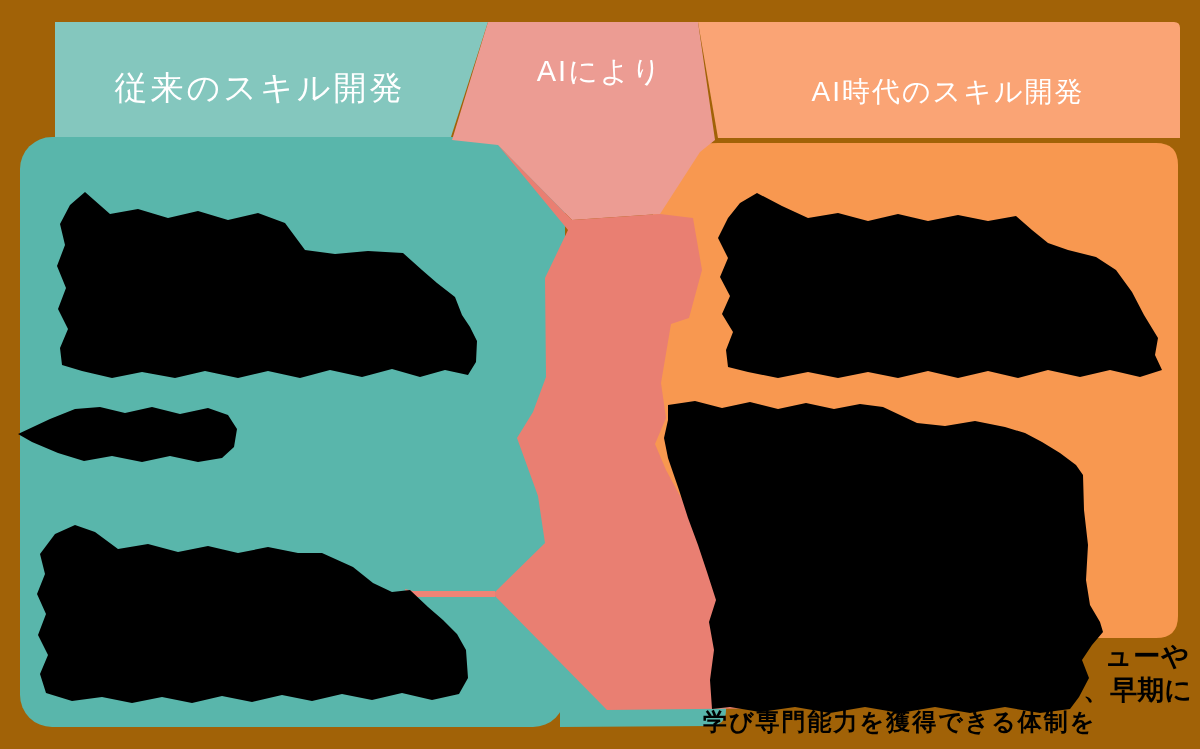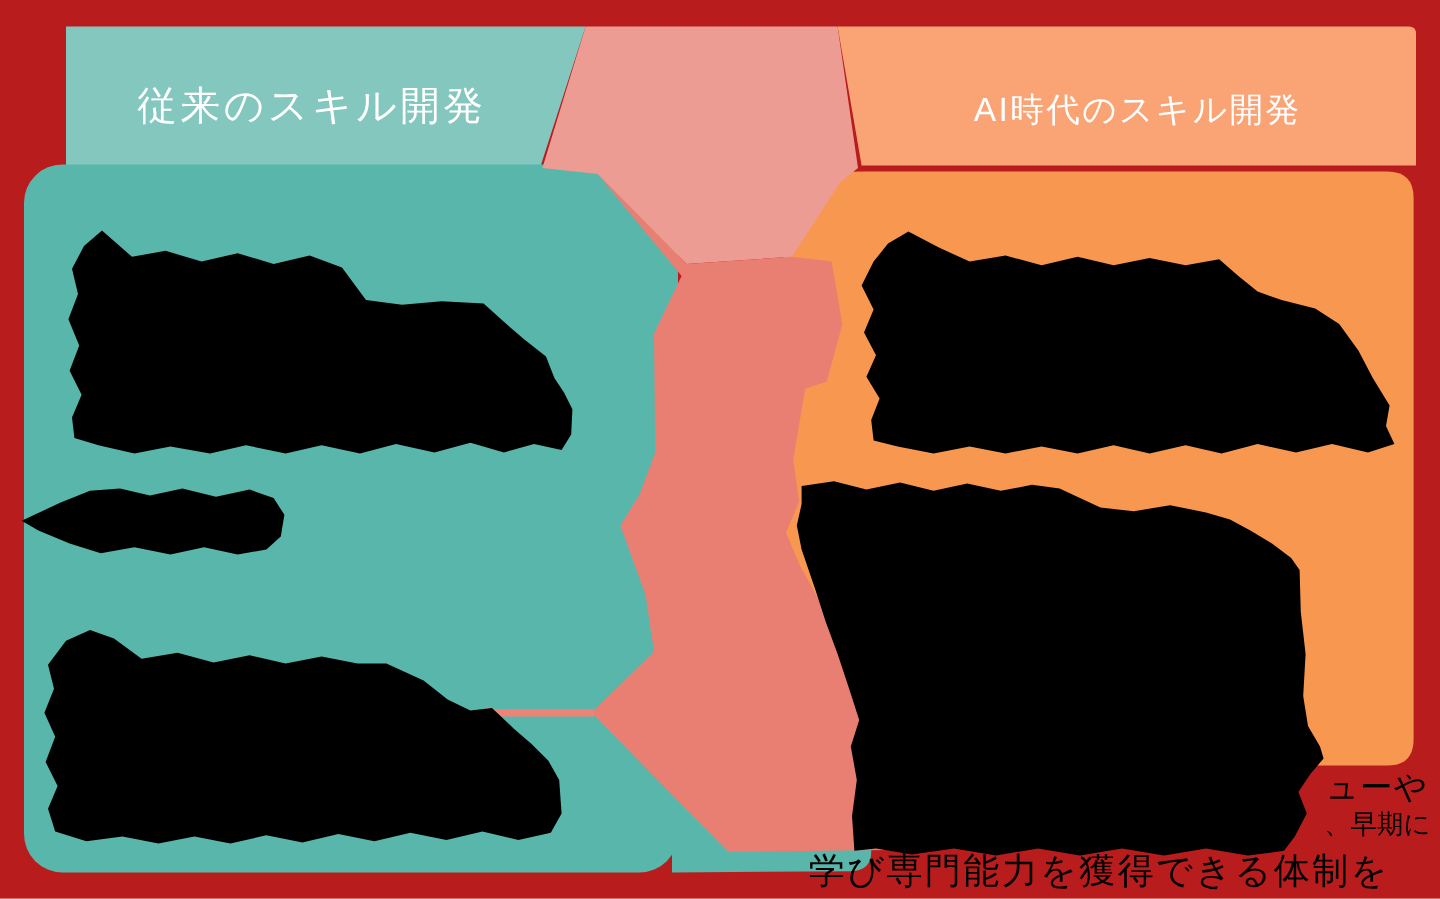--- a/index.html
+++ b/index.html
@@ -1,29 +1,29 @@
 <!DOCTYPE html>
 <html><head>
 <meta charset="utf-8">
 <style>
   html,body{margin:0;padding:0;background:#ffffff;}
   .stage{
     position:relative;width:1200px;height:749px;overflow:hidden;
-    background:#b91c1c;font-family:"Liberation Sans",sans-serif;
+    background:#a16207;font-family:"Liberation Sans",sans-serif;
   }
   .stage svg{position:absolute;left:0;top:0;}
   .label{position:absolute;white-space:nowrap;color:#ffffff;}
   .panel-title{letter-spacing:3px;text-align:center;}
   .left-title{left:60px;top:66px;width:400px;font-size:33px;}
   .center-title{left:505px;top:52px;width:190px;font-size:29px;line-height:38px;letter-spacing:2px;}
   .right-title{left:718px;top:73px;width:460px;font-size:28px;letter-spacing:2px;}
-  .fragment{position:absolute;color:#000000;white-space:nowrap;}
+  .fragment{position:absolute;color:#000000;white-space:nowrap;font-weight:bold;}
   .frag-1{left:1000px;top:638px;width:190px;font-size:27px;letter-spacing:1px;text-align:right;}
-  .frag-2{left:1000px;top:672px;width:192px;font-size:22px;text-align:right;}
-  .frag-3{left:674px;top:706px;font-size:30px;letter-spacing:2px;}
+  .frag-2{left:1000px;top:672px;width:192px;font-size:27px;text-align:right;}
+  .frag-3{left:703px;top:706px;font-size:24px;letter-spacing:2px;}
 </style>
 </head>
 <body>
 
 <div class="stage">
 
   <svg width="1200" height="749" viewBox="0 0 1200 749">
 
     <polygon points="55,22 488,22 450,140 55,140" fill="#84C7BE"></polygon>
 
@@ -44,20 +44,21 @@
     <path d="M85,192 L110,214 L138,209 L168,218 L198,211 L228,220 L258,213 L285,223 L305,250 L335,254 L368,251 L403,253 L422,270 L437,283 L455,297 L462,315 L470,327 L477,341 L476,362 L468,375 L445,370 L420,377 L392,369 L362,377 L330,370 L300,378 L268,371 L238,378 L205,371 L175,378 L142,372 L112,378 L82,371 L62,365 L60,348 L68,329 L58,309 L66,288 L57,266 L65,245 L60,224 L70,205 Z" fill="#000000"></path>
     <path d="M18,434 L50,419 L75,409 L100,407 L125,413 L152,407 L180,414 L208,408 L228,415 L237,429 L234,447 L222,458 L198,462 L170,456 L142,462 L112,456 L84,461 L58,453 L32,442 Z" fill="#000000"></path>
     <path d="M75,525 L95,532 L118,549 L148,544 L178,552 L208,546 L238,553 L268,547 L298,553 L322,553 L353,567 L373,583 L392,592 L410,590 L428,607 L443,620 L457,634 L466,650 L468,678 L459,694 L432,700 L402,693 L372,700 L342,694 L312,701 L282,695 L252,702 L222,696 L192,703 L162,697 L132,703 L102,697 L72,701 L46,693 L40,674 L48,655 L38,635 L46,614 L37,594 L45,574 L40,554 L55,534 Z" fill="#000000"></path>
     <path d="M757,193 L782,206 L808,218 L838,213 L868,221 L898,214 L928,221 L958,215 L988,221 L1016,216 L1032,230 L1048,243 L1068,250 L1096,257 L1116,270 L1132,292 L1144,315 L1158,338 L1155,355 L1162,370 L1140,377 L1110,370 L1080,377 L1048,370 L1018,378 L988,371 L958,378 L928,371 L898,378 L868,372 L838,378 L808,372 L778,378 L748,372 L728,367 L726,350 L733,332 L722,314 L730,296 L720,277 L728,258 L718,238 L728,218 L740,203 Z" fill="#000000"></path>
     <path d="M668,405 L695,401 L722,408 L750,402 L778,409 L806,403 L834,409 L860,404 L883,407 L900,415 L917,423 L945,426 L975,421 L1005,427 L1025,433 L1042,442 L1060,453 L1076,465 L1083,475 L1084,510 L1088,545 L1086,580 L1090,605 L1100,622 L1103,632 L1092,645 L1082,660 L1089,678 L1079,697 L1070,709 L1040,713 L1005,707 L970,713 L935,707 L900,713 L865,707 L830,713 L795,707 L760,712 L730,707 L712,709 L710,680 L714,650 L709,622 L716,600 L707,572 L698,545 L688,518 L679,490 L668,458 L664,438 L668,420 Z" fill="#000000"></path>
   </svg>
 
   <div class="label panel-title left-title">従来のスキル開発</div>
 
   <div class="label panel-title center-title">
+    <div>AIにより</div>
   </div>
 
   <div class="label panel-title right-title">AI時代のスキル開発</div>
 
   <div class="fragment frag-1">ューや</div>
   <div class="fragment frag-2">、早期に</div>
   <div class="fragment frag-3">学び専門能力を獲得できる体制を</div>
 
 </div>
 

